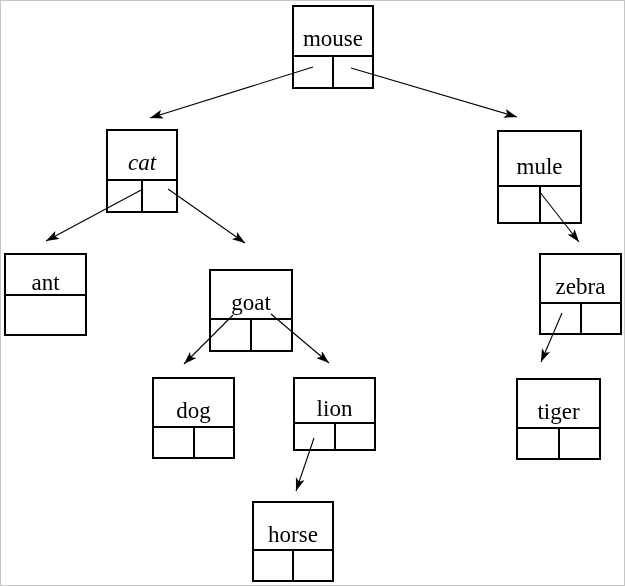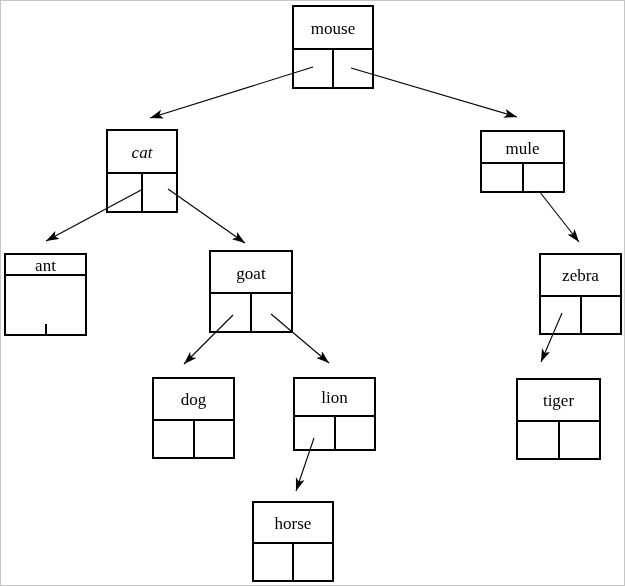--- a/index.html
+++ b/index.html
@@ -38,25 +38,25 @@
     border: 2px solid #000000;
     background: transparent;
     display: flex;
     flex-direction: column;
   }
   .node-label {
     flex: 51 0 0;
     display: flex;
     align-items: center;
     justify-content: center;
-    font-size: 17px;
+    font-size: 23px;
     color: #000000;
     border-bottom: 2px solid #000000;
     line-height: 1;
-    padding-top: 2px;
+    padding-top: 16px;
   }
   .node-cells {
     flex: 49 0 0;
     display: flex;
   }
   .node-cell {
     flex: 1 1 0;
   }
   .node-cell.left {
     border-right: 2px solid #000000;
@@ -90,35 +90,35 @@
           <div class="node-cell right"></div>
         </div>
       </div>
       <div class="node" style="left: 105px; top: 128px; width: 72px; height: 84px; font-style: italic;">
         <div class="node-label">cat</div>
         <div class="node-cells">
           <div class="node-cell left"></div>
           <div class="node-cell right"></div>
         </div>
       </div>
-      <div class="node" style="left: 479px; top: 129px; width: 85px; height: 63px;">
+      <div class="node" style="left: 496px; top: 129px; width: 85px; height: 94px;">
         <div class="node-label">mule</div>
         <div class="node-cells">
           <div class="node-cell left"></div>
           <div class="node-cell right"></div>
         </div>
       </div>
       <div class="node" style="left: 3px; top: 252px; width: 83px; height: 83px; gap: 48px;">
         <div class="node-label">ant</div>
         <div class="node-cells">
           <div class="node-cell left"></div>
           <div class="node-cell right"></div>
         </div>
       </div>
-      <div class="node" style="left: 208px; top: 249px; width: 84px; height: 83px;">
+      <div class="node" style="left: 208px; top: 268px; width: 84px; height: 83px;">
         <div class="node-label">goat</div>
         <div class="node-cells">
           <div class="node-cell left"></div>
           <div class="node-cell right"></div>
         </div>
       </div>
       <div class="node" style="left: 538px; top: 252px; width: 83px; height: 82px;">
         <div class="node-label">zebra</div>
         <div class="node-cells">
           <div class="node-cell left"></div>

